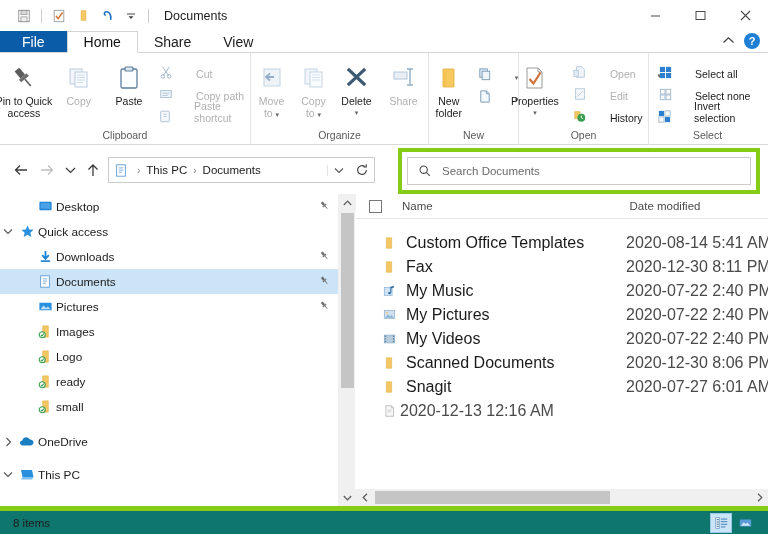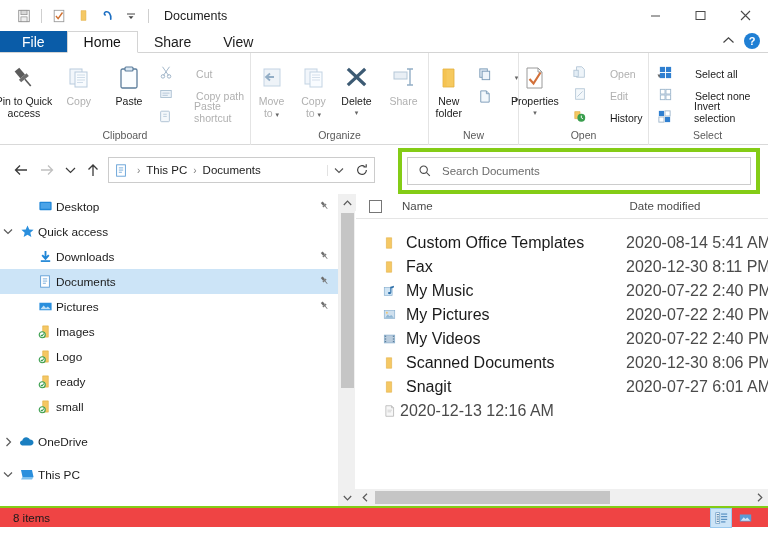--- a/index.html
+++ b/index.html
@@ -184,22 +184,22 @@
     background: #f0f0f0;
   }
   .hsb-arrow {
     position: absolute; top: 0; width: 17px; height: 17px;
     display: flex; align-items: center; justify-content: center; color: #5a5a5a; font-size: 8px;
   }
   .hsb-thumb { position: absolute; top: 2px; height: 13px; background: #c5c5c5; }
 
   
   .statusbar {
-    position: absolute; left: 0; top: 506px; width: 768px; height: 21px;
-    background: #ef4444; border-top: 2px solid #84cc16; display: flex; align-items: center;
+    position: absolute; left: 0; top: 506px; width: 768px; height: 28px;
+    background: #0f766e; border-top: 5px solid #84cc16; display: flex; align-items: center;
   }
   .status-text { font-size: 11.5px; color: #1b1b1b; margin-left: 13px; }
   .viewbtns { margin-left: auto; display: flex; align-items: center; gap: 2px; margin-right: 12px; }
   .viewbtn {
     width: 22px; height: 20px; display: flex; align-items: center; justify-content: center;
   }
   .viewbtn.active { background: #cce4f7; border: 1px solid #9ac9ee; }
 </style>
 </head>
 <body>

